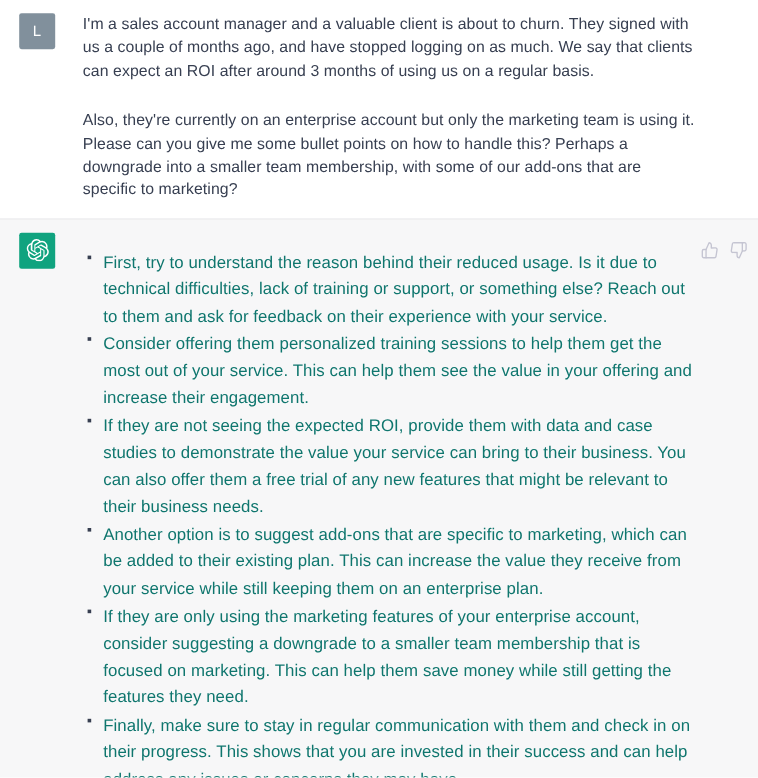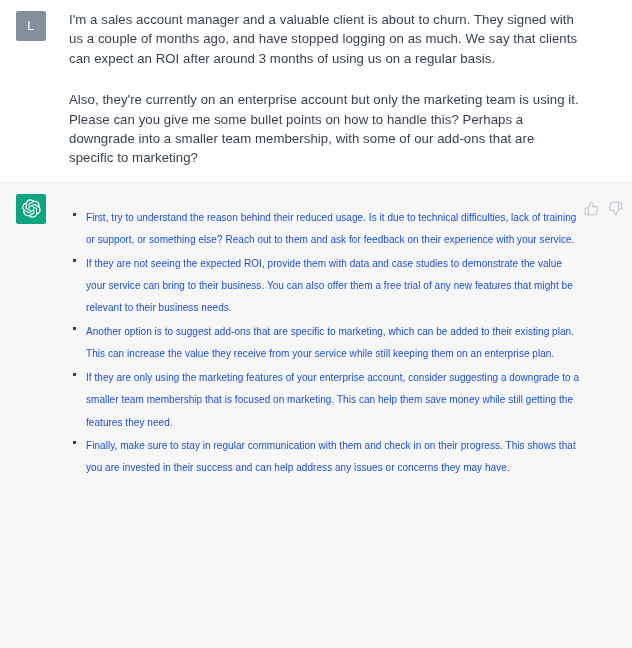--- a/index.html
+++ b/index.html
@@ -104,22 +104,22 @@
   }
 
   ul.bullets {
     list-style: none;
     margin: 14px 0 0 0;
     padding: 0;
   }
 
   ul.bullets li {
     position: relative;
-    color: #1d4ed8;
-    font-size: 10px;
+    color: #0f766e;
+    font-size: 14px;
     line-height: 22.4px;
     padding-left: 17px;
     margin-bottom: 1px;
     letter-spacing: 0.005em;
   }
 
   ul.bullets li .dot {
     position: absolute;
     left: 4px;
     top: 6px;
@@ -177,20 +177,24 @@
           <path fill="#ffffff" d="M37.532 16.87a9.963 9.963 0 0 0-.856-8.184 10.078 10.078 0 0 0-10.855-4.835A9.964 9.964 0 0 0 18.306.5a10.079 10.079 0 0 0-9.614 6.977 9.967 9.967 0 0 0-6.664 4.834 10.08 10.08 0 0 0 1.24 11.817 9.965 9.965 0 0 0 .856 8.185 10.079 10.079 0 0 0 10.855 4.835 9.965 9.965 0 0 0 7.516 3.35 10.078 10.078 0 0 0 9.617-6.981 9.967 9.967 0 0 0 6.663-4.834 10.079 10.079 0 0 0-1.243-11.813ZM22.498 37.886a7.474 7.474 0 0 1-4.799-1.735c.061-.033.168-.091.237-.134l7.964-4.6a1.294 1.294 0 0 0 .655-1.134V19.054l3.366 1.944a.12.12 0 0 1 .65.092v9.299a7.505 7.505 0 0 1-7.488 7.497ZM6.392 31.006a7.471 7.471 0 0 1-.894-5.023c.06.036.162.099.237.141l7.964 4.6a1.297 1.297 0 0 0 1.308 0l9.724-5.614v3.888a.12.12 0 0 1-.48.103l-8.051 4.649a7.504 7.504 0 0 1-10.24-2.744ZM4.297 13.62A7.469 7.469 0 0 1 8.2 10.333c0 .068-.4.19-.4.274v9.201a1.294 1.294 0 0 0 .654 1.132l9.723 5.614-3.366 1.944a.12.12 0 0 1-.114.01L7.04 23.856a7.504 7.504 0 0 1-2.743-10.237Zm27.658 6.437-9.724-5.615 3.367-1.943a.12.12 0 0 1 .113-.01l8.052 4.648a7.498 7.498 0 0 1-1.158 13.528v-9.476a1.293 1.293 0 0 0-.65-1.132Zm3.35-5.043c-.059-.037-.162-.099-.236-.141l-7.965-4.6a1.298 1.298 0 0 0-1.308 0l-9.723 5.614v-3.888a.12.12 0 0 1 .048-.103l8.05-4.645a7.497 7.497 0 0 1 11.135 7.763Zm-21.063 6.929-3.367-1.944a.12.12 0 0 1-.065-.092v-9.299a7.497 7.497 0 0 1 12.293-5.756 6.94 6.94 0 0 0-.236.134l-7.965 4.6a1.294 1.294 0 0 0-.654 1.132l-.006 11.225Zm1.829-3.943 4.33-2.501 4.332 2.5v5.002l-4.331 2.5-4.331-2.5V18Z"></path>
         </svg>
       </div>
 
       <div class="body">
 
         <ul class="bullets">
           <li>
             <span class="dot"></span>
             <span>First, try to understand the reason behind their reduced usage. Is it due to technical difficulties, lack of training or support, or something else? Reach out to them and ask for feedback on their experience with your service.</span>
+          </li>
+          <li>
+            <span class="dot"></span>
+            <span>Consider offering them personalized training sessions to help them get the most out of your service. This can help them see the value in your offering and increase their engagement.</span>
           </li>
           <li>
             <span class="dot"></span>
             <span>If they are not seeing the expected ROI, provide them with data and case studies to demonstrate the value your service can bring to their business. You can also offer them a free trial of any new features that might be relevant to their business needs.</span>
           </li>
           <li>
             <span class="dot"></span>
             <span>Another option is to suggest add-ons that are specific to marketing, which can be added to their existing plan. This can increase the value they receive from your service while still keeping them on an enterprise plan.</span>
           </li>
           <li>

